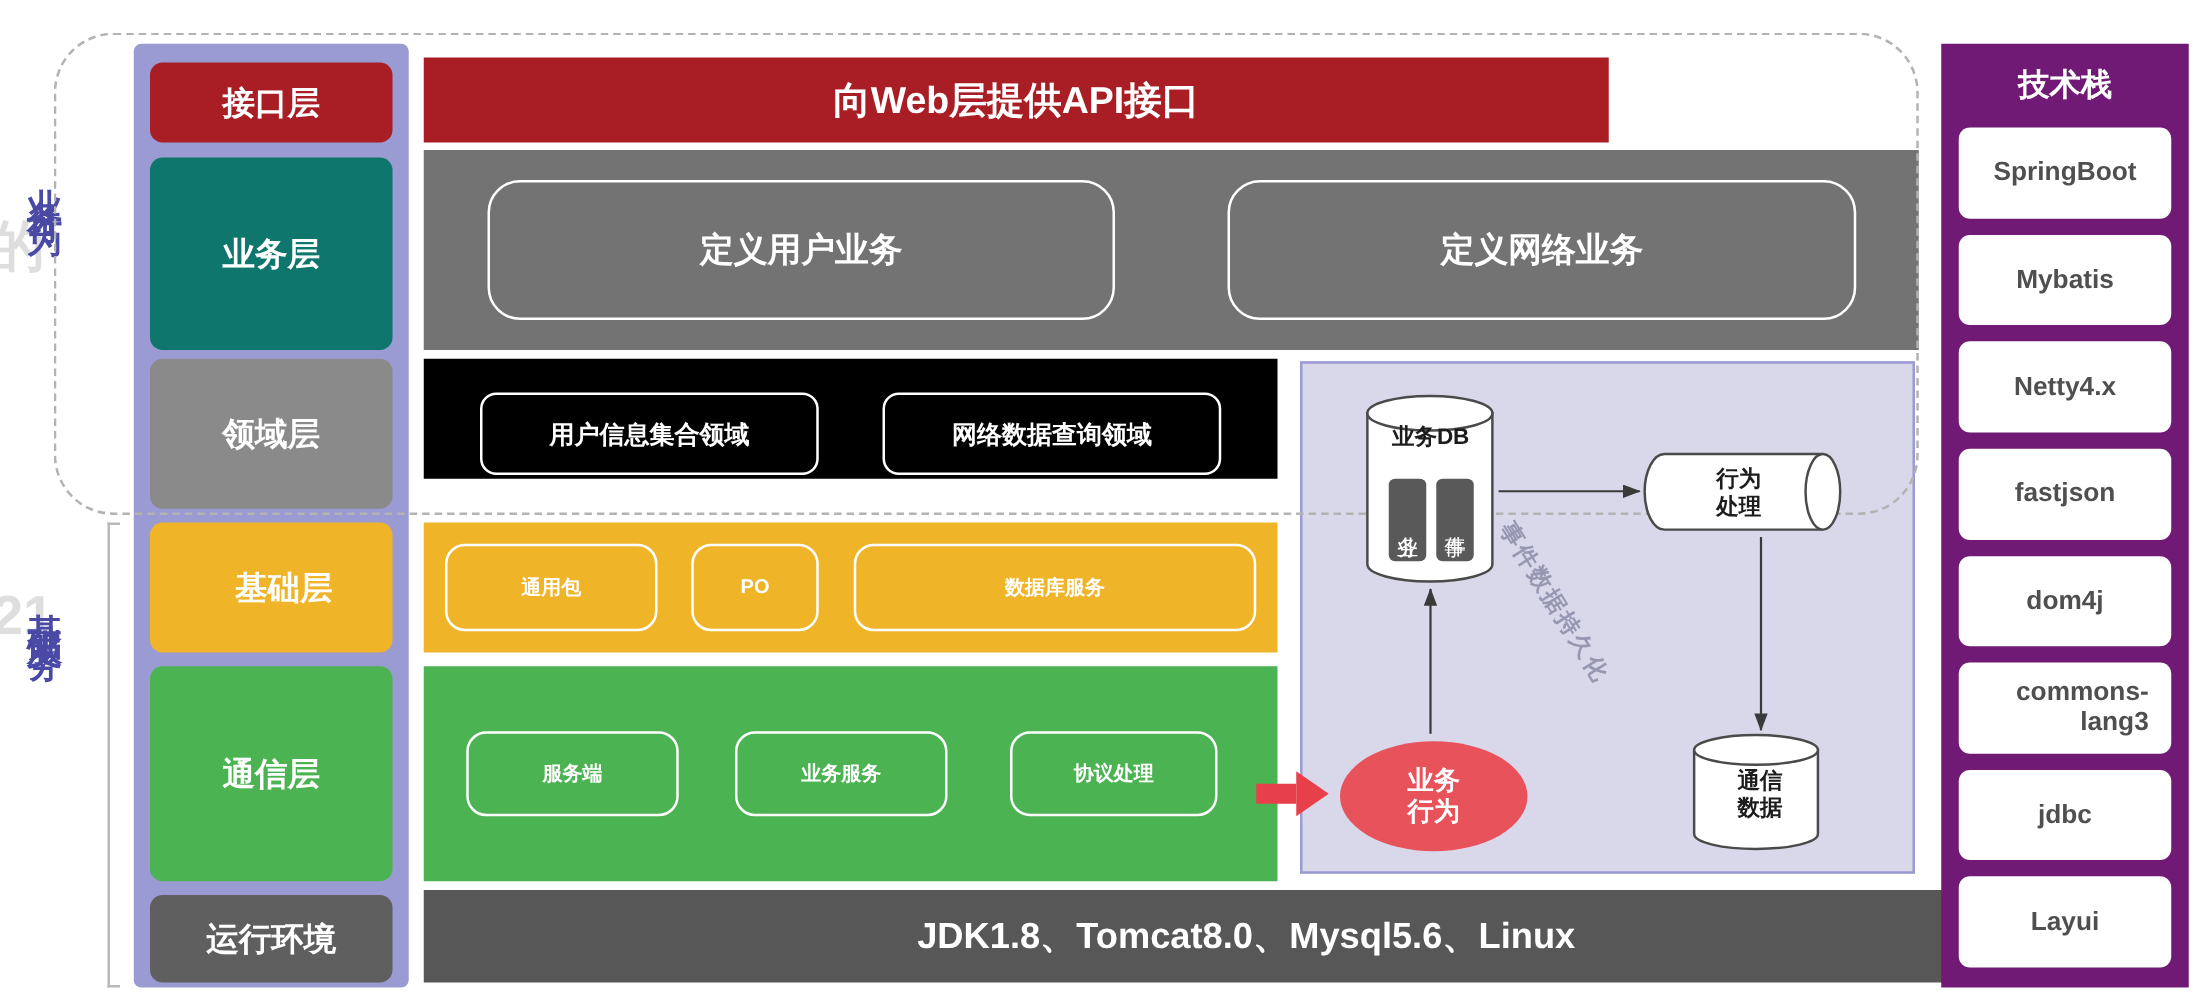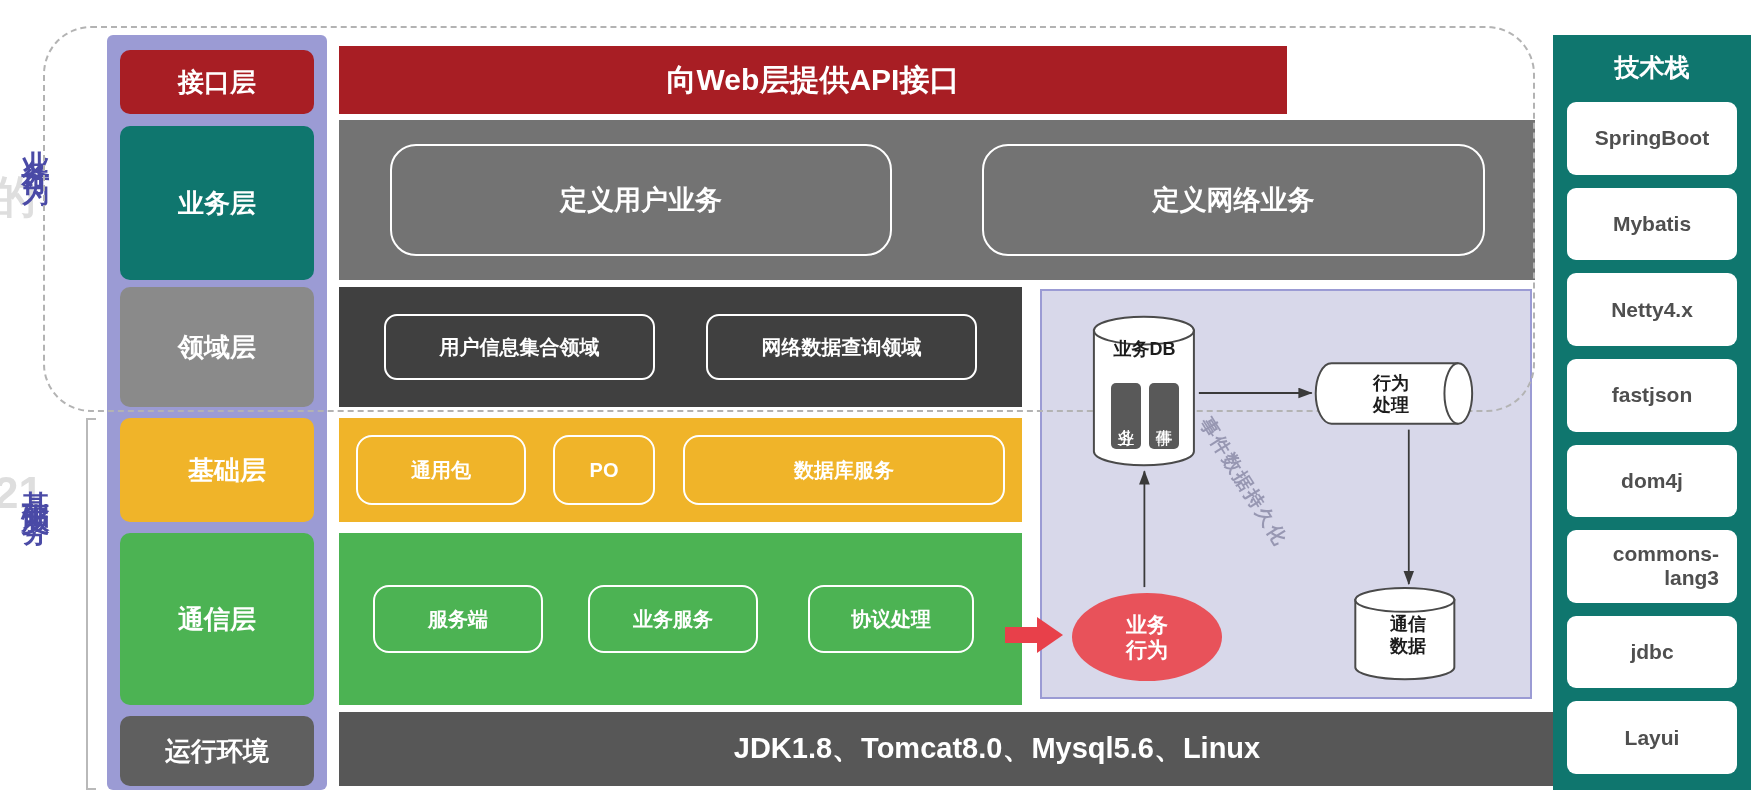--- a/index.html
+++ b/index.html
@@ -19,21 +19,21 @@
   .layer-col { position:absolute; left:107px; top:35px; width:220px; height:755px;
                background:#9b9bd4; border-radius:6px; }
   .layer { position:absolute; left:13px; width:194px; border-radius:10px; color:#fff;
            display:flex; align-items:center; justify-content:center; font-size:26px; font-weight:600; }
 
   .band { position:absolute; display:flex; align-items:center; justify-content:center; }
   .band-text { color:#fff; font-weight:600; }
   .obox { position:absolute; border:2px solid #fff; border-radius:16px; color:#fff;
           display:flex; align-items:center; justify-content:center; font-weight:600; }
   .obox-lg { border-radius:26px; font-size:27px; }
-  .obox-md { font-size:20px; }
+  .obox-md { font-size:16px; }
   .obox-sm { font-size:20px; border-radius:13px; }
 
   .panel { position:absolute; left:1040px; top:289px; width:492px; height:410px;
            background:#d8d8ea; border:2px solid #9b9bd4; }
   .panel-svg { position:absolute; left:0; top:0; width:100%; height:100%; z-index:3; }
   .pl { position:absolute; z-index:3; text-align:center; color:#1c1c1c; font-size:18px; font-weight:700; }
   .wrap2 { word-break:break-all; line-height:22px; }
   .db-item { position:absolute; z-index:3; width:30px; height:66px; background:#595959; color:#fff;
              writing-mode:vertical-rl; text-orientation:upright; display:flex; align-items:center;
              justify-content:center; border-radius:5px; font-size:17px; }
@@ -43,21 +43,21 @@
   .wrap2w { width:46px; word-break:break-all; text-align:center; line-height:25px; }
   .diag-note { position:absolute; left:128px; top:178px; z-index:3; transform:rotate(58deg);
                color:#9191ad; font-size:19px; letter-spacing:2px; font-weight:600; opacity:.9; white-space:nowrap; }
 
   .red-arrow { position:absolute; left:1005px; top:617px; width:60px; height:36px; z-index:4; }
   .ra-body { position:absolute; left:0; top:10px; width:32px; height:16px; background:#e8404a; }
   .ra-head { position:absolute; left:32px; top:0; width:0; height:0;
              border-top:18px solid transparent; border-bottom:18px solid transparent;
              border-left:26px solid #e8404a; }
 
-  .tech { position:absolute; left:1553px; top:35px; width:198px; height:755px; background:#0f766e;
+  .tech { position:absolute; left:1553px; top:35px; width:198px; height:755px; background:#701a75;
           display:flex; flex-direction:column; padding:10px 14px 16px; gap:13px; }
   .tech-title { color:#fff; font-size:25px; font-weight:bold; text-align:center; height:44px;
                 display:flex; align-items:center; justify-content:center; }
   .tech-item { flex:1; background:#fff; border-radius:9px; color:#4f4f4f; font-size:21px; font-weight:bold;
                display:flex; align-items:center; justify-content:center; text-align:right;
                padding:0 18px; word-wrap:break-word; overflow-wrap:break-word; }
 </style>
 </head>
 <body>
 
@@ -81,21 +81,21 @@
 
   <div class="band" style="left:339px; top:46px; width:948px; height:68px; background:#a81e24;">
     <span class="band-text" style="font-size:30px;">向Web层提供API接口</span>
   </div>
 
   <div class="band" style="left:339px; top:120px; width:1196px; height:160px; background:#737373;">
     <div class="obox obox-lg" style="left:51px; top:24px; width:502px; height:112px;">定义用户业务</div>
     <div class="obox obox-lg" style="left:643px; top:24px; width:503px; height:112px;">定义网络业务</div>
   </div>
 
-  <div class="band" style="left:339px; top:287px; width:683px; height:120px; background:#404040;">
+  <div class="band" style="left:339px; top:287px; width:683px; height:96px; background:#000000;">
     <div class="obox obox-sm" style="left:45px; top:27px; width:271px; height:66px;">用户信息集合领域</div>
     <div class="obox obox-sm" style="left:367px; top:27px; width:271px; height:66px;">网络数据查询领域</div>
   </div>
 
   <div class="band" style="left:339px; top:418px; width:683px; height:104px; background:#f0b429;">
     <div class="obox obox-md" style="left:17px; top:17px; width:170px; height:70px;">通用包</div>
     <div class="obox obox-md" style="left:214px; top:17px; width:102px; height:70px;">PO</div>
     <div class="obox obox-md" style="left:344px; top:17px; width:322px; height:70px;">数据库服务</div>
   </div>
 

